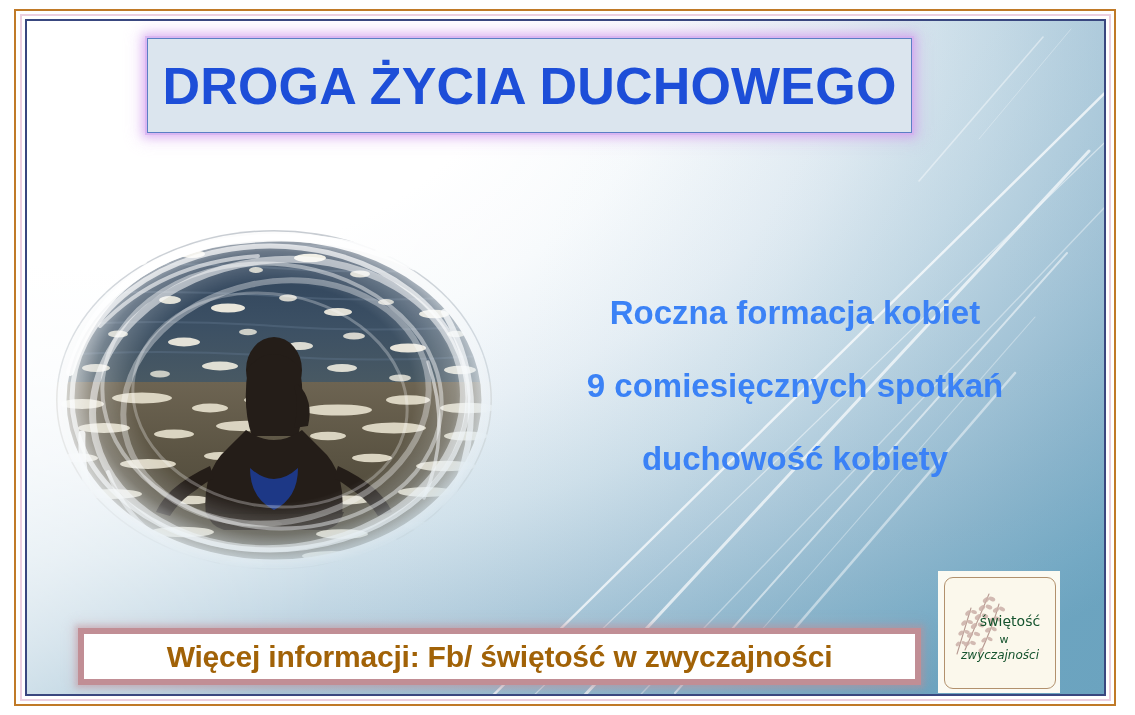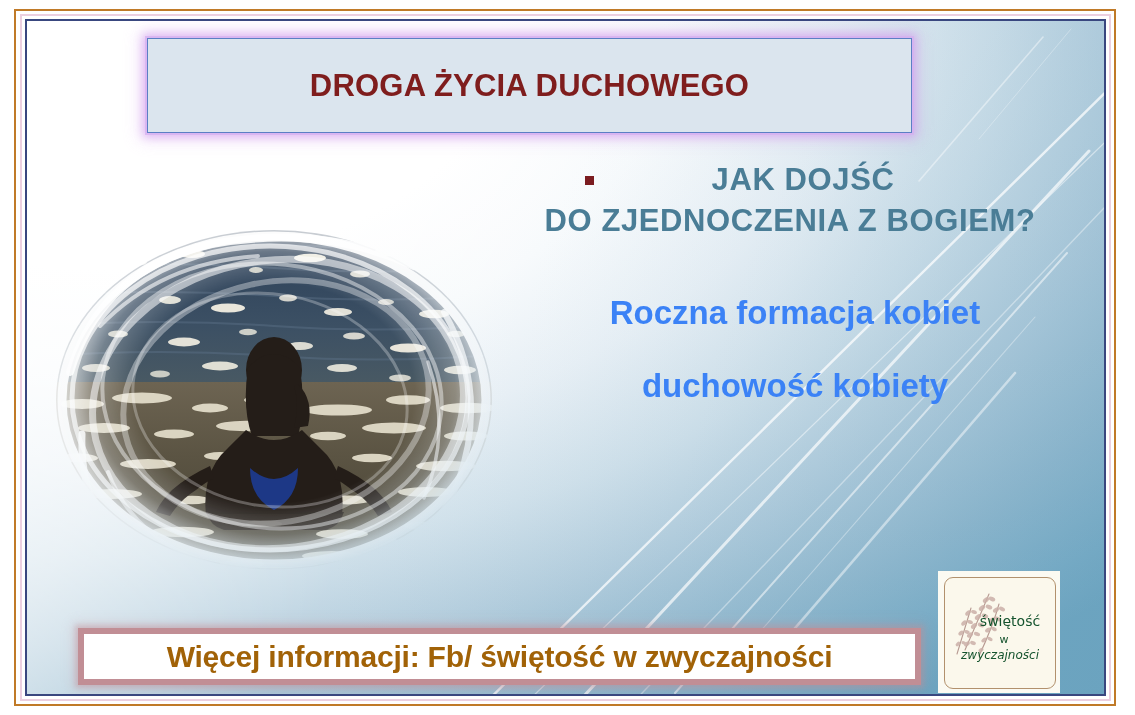--- a/index.html
+++ b/index.html
@@ -101,23 +101,23 @@
     display: flex;
     align-items: center;
     justify-content: center;
     z-index: 12;
     box-shadow:
       0 0 0 2px rgba(214,176,240,0.75),
       0 0 9px 4px rgba(206,150,238,0.62),
       0 0 16px 7px rgba(214,170,240,0.30);
   }
   .title-text {
-    font-size: 31px;
+    font-size: 52px;
     font-weight: bold;
-    color: #7f1d1d;
+    color: #1d4ed8;
     letter-spacing: 0.2px;
     white-space: nowrap;
     font-family: "Liberation Sans", "DejaVu Sans", sans-serif;
   }
 
   
   .heading-block {
     position: absolute;
     left: 490px; top: 160px;
     width: 600px;
@@ -402,28 +402,24 @@
           <path d="M386 140 Q410 210 382 276" stroke-width="3.5" opacity="0.55"></path>
         </g>
       </g>
     </svg>
   </div>
 
   <div class="title-box">
     <div class="title-text">DROGA ŻYCIA DUCHOWEGO</div>
   </div>
 
-  <div class="heading-block">
-    <span class="bullet-dot"></span>
-    <div class="heading-line l1">JAK DOJŚĆ</div>
-    <div class="heading-line l2">DO ZJEDNOCZENIA Z BOGIEM?</div>
-  </div>
 
   <div class="body-block">
     <div class="body-line">Roczna formacja kobiet</div>
+    <div class="body-line">9 comiesięcznych spotkań</div>
     <div class="body-line">duchowość kobiety</div>
   </div>
 
   <div class="banner">
     <div class="banner-text">Więcej informacji: Fb/ świętość w zwyczajności</div>
   </div>
 
   <div class="logo">
     <div class="logo-inner">
       <div class="logo-sprig">

